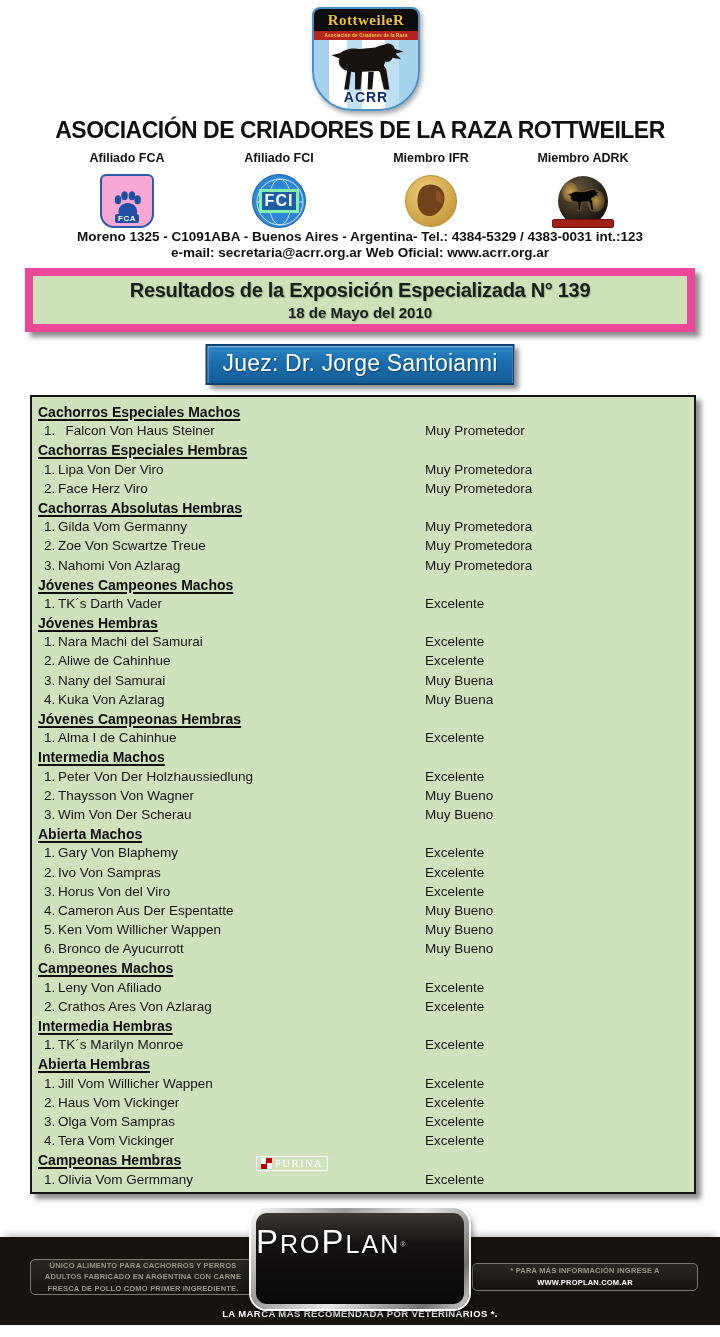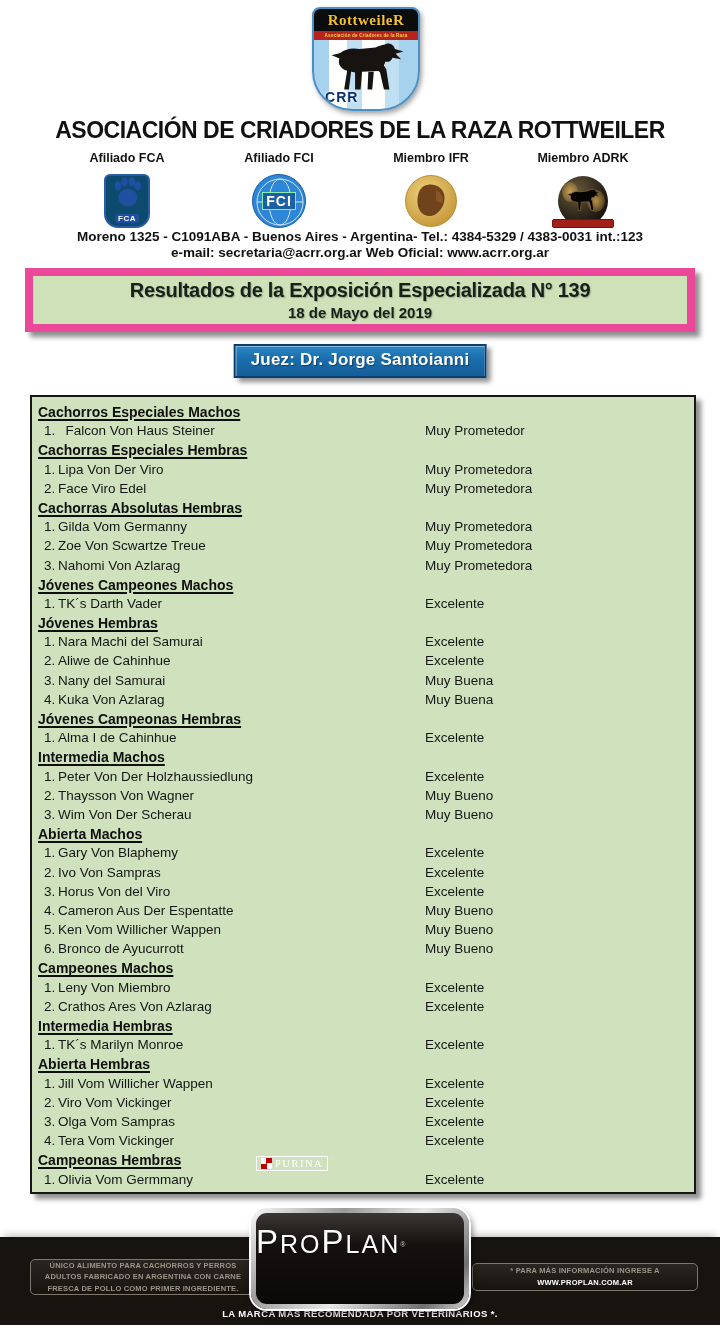--- a/index.html
+++ b/index.html
@@ -16,44 +16,44 @@
             box-shadow:2px 3px 5px rgba(0,0,0,0.35), 0 0 0 2px #fdfdfd; overflow:hidden; }
   .shield-band { position:absolute; top:0; left:0; right:0; height:22px; background:#0c0c0c;
                  display:flex; align-items:center; justify-content:center; }
   .shield-brand { font-family:"Liberation Serif", serif; font-weight:bold; font-size:15px;
                   color:#f2c12e; letter-spacing:0.5px;
                   text-shadow:1px 1px 0 #000, -1px 1px 0 #000, 1px -1px 0 #000; }
   .shield-redband { position:absolute; top:22px; left:0; right:0; height:9px; background:#b5231c;
                     display:flex; align-items:center; justify-content:center; }
   .shield-sub { font-size:4.5px; font-weight:bold; color:#f6d44c; letter-spacing:0.2px; white-space:nowrap; }
   .shield-dog { position:absolute; top:28px; left:50%; transform:translateX(-50%); width:78px; height:60px; }
-  .shield-acronym { position:absolute; bottom:4px; left:0; right:0; 
+  .shield-acronym { position:absolute; bottom:4px; left:0; right:0; text-align:center;
                     font-size:14px; font-weight:bold; color:#0c2e6e;
                     text-shadow:0 0 2px #fff, 0 0 3px #fff; letter-spacing:1px; }
 
   
   .main-title { position:absolute; top:117px; left:0; width:100%; text-align:center;
                 font-size:23px; font-weight:bold; color:#111; letter-spacing:-0.5px; }
   .affil-row { position:absolute; top:151px; left:62px; width:586px;
                display:flex; justify-content:space-between; }
   .affil-col { width:130px; display:flex; flex-direction:column; align-items:center; }
   .affil-label { font-size:12.5px; font-weight:bold; color:#121212; margin-bottom:8px; }
   .affil-logo { height:56px; display:flex; align-items:center; justify-content:center; }
 
-  .fca-shield { width:46px; height:54px; background:#0c4a6e; border:2px solid #2a5caa;
+  .fca-shield { width:54px; height:54px; background:#f9a8d4; border:2px solid #2a5caa;
                 border-radius:6px 6px 14px 14px; position:relative;
-                display:flex; align-items:flex-start; justify-content:center; }
+                display:flex; align-items:flex-end; justify-content:center; }
   .fca-label { position:absolute; bottom:3px; left:50%; transform:translateX(-50%);
                background:#1f4fa0; color:#fff; font-size:8px; font-weight:bold;
                padding:0 3px; border-radius:2px; letter-spacing:0.5px; }
   .fci-globe { width:54px; height:54px; border-radius:50%; background:#2e86d6;
                border:1px solid #1b5ea6; position:relative; overflow:hidden;
                display:flex; align-items:center; justify-content:center; }
-  .fci-label { border:1px solid #86efac; color:#fff; background:rgba(25,90,160,0.9);
-               font-size:14px; font-weight:bold; padding:0 3px; letter-spacing:1px; z-index:2; }
+  .fci-label { border:3px solid #86efac; color:#fff; background:rgba(25,90,160,0.9);
+               font-size:16px; font-weight:bold; padding:0 3px; letter-spacing:1px; z-index:2; }
   .ifr-circle { width:52px; height:52px; border-radius:50%;
                 background:radial-gradient(circle at 40% 35%, #eed27a, #c89a3f 75%);
                 border:1px solid #b98f2f; position:relative; overflow:hidden; }
   .adrk-circle { width:50px; height:50px; border-radius:50%;
                  background:radial-gradient(circle at 35% 30%, #6b5a3c, #1c1712 70%);
                  position:relative; overflow:visible; }
   .adrk-spot1 { position:absolute; left:4px; top:6px; width:16px; height:20px; border-radius:50%;
                 background:radial-gradient(#caa24e, rgba(202,162,78,0)); }
   .adrk-spot2 { position:absolute; right:3px; top:14px; width:18px; height:22px; border-radius:50%;
                 background:radial-gradient(#b59045, rgba(181,144,69,0)); }
@@ -71,21 +71,21 @@
   .event-title { font-size:20px; font-weight:bold; color:#17201a; letter-spacing:-0.3px;
                  text-shadow:1px 1px 1px rgba(60,80,50,0.35); }
   .event-date { font-size:15px; font-weight:bold; color:#17201a; margin-top:2px;
                 text-shadow:1px 1px 1px rgba(60,80,50,0.35); }
 
   
   .judge-banner { position:absolute; top:344px; left:50%; transform:translateX(-50%);
                   background:linear-gradient(180deg,#2c86c3 0%, #1a6dad 45%, #145e99 100%);
                   border:2px solid #0d3f6e; padding:4px 15px 6px 15px;
                   box-shadow:inset 1px 1px 0 rgba(255,255,255,0.45), 4px 4px 5px rgba(0,0,0,0.45); }
-  .judge-label { color:#fff; font-size:17px; font-weight:700; letter-spacing:0.2px;
+  .judge-label { color:#fff; font-size:23px; font-weight:400; letter-spacing:0.2px;
                  text-shadow:1px 1px 1px rgba(0,0,0,0.35); }
 
   
   .results-panel { position:absolute; left:30px; top:395px; width:666px; height:799px;
                    background:#cfe2bd; border:2px solid #161616;
                    box-shadow:5px 5px 5px rgba(0,0,0,0.45); }
   .results-body { padding:5px 6px 0 6px; }
   .cat-row { height:19.2px; line-height:19.2px; white-space:pre; }
   .cat-label { font-size:14px; font-weight:bold; color:#0f0f0f;
                text-decoration:underline; text-decoration-thickness:1.5px; text-underline-offset:2px; }
@@ -207,34 +207,34 @@
     </div>
   </div>
 
   <div class="address-block">
     <div>Moreno 1325 - C1091ABA - Buenos Aires - Argentina- Tel.: 4384-5329 / 4383-0031 int.:123</div>
     <div>e-mail: secretaria@acrr.org.ar  Web Oficial: www.acrr.org.ar</div>
   </div>
 
   <div class="event-banner">
     <div class="event-title">Resultados de la Exposición Especializada N° 139</div>
-    <div class="event-date">18 de Mayo del 2019</div>
+    <div class="event-date">18 de Mayo del 2010</div>
   </div>
 
   <div class="judge-banner">
     <span class="judge-label">Juez: Dr. Jorge Santoianni</span>
   </div>
 
   <div class="results-panel">
     <div class="results-body">
         <div class="cat-row"><span class="cat-label">Cachorros Especiales Machos</span></div>
         <div class="entry-row"><span class="num">1.</span><span class="name">  Falcon Von Haus Steiner</span><span class="rating">Muy Prometedor</span></div>
         <div class="cat-row"><span class="cat-label">Cachorras Especiales Hembras</span></div>
         <div class="entry-row"><span class="num">1.</span><span class="name">Lipa Von Der Viro</span><span class="rating">Muy Prometedora</span></div>
-        <div class="entry-row"><span class="num">2.</span><span class="name">Face Viro Edel</span><span class="rating">Muy Prometedora</span></div>
+        <div class="entry-row"><span class="num">2.</span><span class="name">Face Herz Viro</span><span class="rating">Muy Prometedora</span></div>
         <div class="cat-row"><span class="cat-label">Cachorras Absolutas Hembras</span></div>
         <div class="entry-row"><span class="num">1.</span><span class="name">Gilda Vom Germanny</span><span class="rating">Muy Prometedora</span></div>
         <div class="entry-row"><span class="num">2.</span><span class="name">Zoe Von Scwartze Treue</span><span class="rating">Muy Prometedora</span></div>
         <div class="entry-row"><span class="num">3.</span><span class="name">Nahomi Von Azlarag</span><span class="rating">Muy Prometedora</span></div>
         <div class="cat-row"><span class="cat-label">Jóvenes Campeones Machos</span></div>
         <div class="entry-row"><span class="num">1.</span><span class="name">TK´s Darth Vader</span><span class="rating">Excelente</span></div>
         <div class="cat-row"><span class="cat-label">Jóvenes Hembras</span></div>
         <div class="entry-row"><span class="num">1.</span><span class="name">Nara Machi del Samurai</span><span class="rating">Excelente</span></div>
         <div class="entry-row"><span class="num">2.</span><span class="name">Aliwe de Cahinhue</span><span class="rating">Excelente</span></div>
         <div class="entry-row"><span class="num">3.</span><span class="name">Nany del Samurai</span><span class="rating">Muy Buena</span></div>
@@ -246,27 +246,27 @@
         <div class="entry-row"><span class="num">2.</span><span class="name">Thaysson Von Wagner</span><span class="rating">Muy Bueno</span></div>
         <div class="entry-row"><span class="num">3.</span><span class="name">Wim Von Der Scherau</span><span class="rating">Muy Bueno</span></div>
         <div class="cat-row"><span class="cat-label">Abierta Machos</span></div>
         <div class="entry-row"><span class="num">1.</span><span class="name">Gary Von Blaphemy</span><span class="rating">Excelente</span></div>
         <div class="entry-row"><span class="num">2.</span><span class="name">Ivo Von Sampras</span><span class="rating">Excelente</span></div>
         <div class="entry-row"><span class="num">3.</span><span class="name">Horus Von del Viro</span><span class="rating">Excelente</span></div>
         <div class="entry-row"><span class="num">4.</span><span class="name">Cameron Aus Der Espentatte</span><span class="rating">Muy Bueno</span></div>
         <div class="entry-row"><span class="num">5.</span><span class="name">Ken Vom Willicher Wappen</span><span class="rating">Muy Bueno</span></div>
         <div class="entry-row"><span class="num">6.</span><span class="name">Bronco de Ayucurrott</span><span class="rating">Muy Bueno</span></div>
         <div class="cat-row"><span class="cat-label">Campeones Machos</span></div>
-        <div class="entry-row"><span class="num">1.</span><span class="name">Leny Von Miembro</span><span class="rating">Excelente</span></div>
+        <div class="entry-row"><span class="num">1.</span><span class="name">Leny Von Afiliado</span><span class="rating">Excelente</span></div>
         <div class="entry-row"><span class="num">2.</span><span class="name">Crathos Ares Von Azlarag</span><span class="rating">Excelente</span></div>
         <div class="cat-row"><span class="cat-label">Intermedia Hembras</span></div>
         <div class="entry-row"><span class="num">1.</span><span class="name">TK´s Marilyn Monroe</span><span class="rating">Excelente</span></div>
         <div class="cat-row"><span class="cat-label">Abierta Hembras</span></div>
         <div class="entry-row"><span class="num">1.</span><span class="name">Jill Vom Willicher Wappen</span><span class="rating">Excelente</span></div>
-        <div class="entry-row"><span class="num">2.</span><span class="name">Viro Vom Vickinger</span><span class="rating">Excelente</span></div>
+        <div class="entry-row"><span class="num">2.</span><span class="name">Haus Vom Vickinger</span><span class="rating">Excelente</span></div>
         <div class="entry-row"><span class="num">3.</span><span class="name">Olga Vom Sampras</span><span class="rating">Excelente</span></div>
         <div class="entry-row"><span class="num">4.</span><span class="name">Tera Vom Vickinger</span><span class="rating">Excelente</span></div>
         <div class="cat-row"><span class="cat-label">Campeonas Hembras</span></div>
         <div class="entry-row"><span class="num">1.</span><span class="name">Olivia Vom Germmany</span><span class="rating">Excelente</span></div>
       </div>
   </div>
 
   <div class="sponsor-strip">
     <div class="note-box note-left">
       <span>ÚNICO ALIMENTO PARA CACHORROS Y PERROS ADULTOS FABRICADO EN ARGENTINA CON CARNE FRESCA DE POLLO COMO PRIMER INGREDIENTE.</span>

